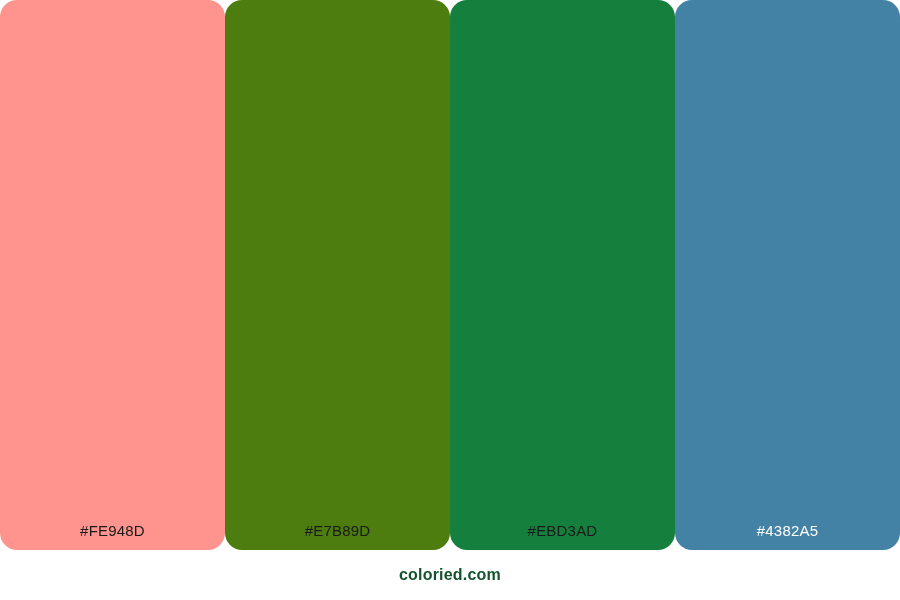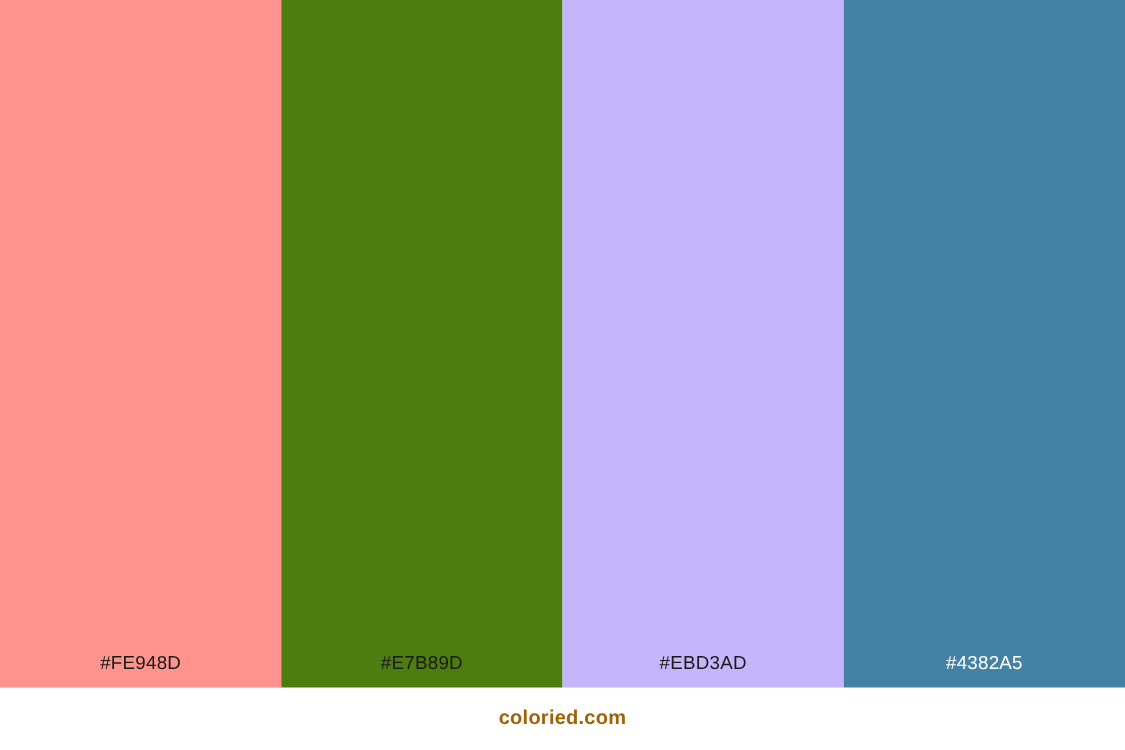--- a/index.html
+++ b/index.html
@@ -32,20 +32,21 @@
   }
 
   .swatch {
     flex: 1 1 20%;
     height: 550px;
     position: relative;
     display: flex;
     align-items: flex-end;
     justify-content: center;
     box-sizing: border-box;
+    border-radius: 17px;
   }
 
   .swatch-label {
     display: block;
     width: 100%;
     text-align: center;
     font-family: "Liberation Sans", sans-serif;
     font-size: 15px;
     font-weight: 400;
     letter-spacing: 0.2px;
@@ -89,28 +90,28 @@
   <div class="swatch-band">
 
     <div class="swatch" style="background-color: rgb(254, 148, 141);">
       <span class="swatch-label dark">#FE948D</span>
     </div>
 
     <div class="swatch" style="background-color: #4d7c0f;">
       <span class="swatch-label dark">#E7B89D</span>
     </div>
 
-    <div class="swatch" style="background-color: #c4b5fd;">
+    <div class="swatch" style="background-color: #15803d;">
       <span class="swatch-label dark">#EBD3AD</span>
     </div>
 
 
     <div class="swatch" style="background-color: rgb(67, 130, 165);">
       <span class="swatch-label light">#4382A5</span>
     </div>
 
   </div>
 
   <div class="footer" style="background-color: rgb(255, 255, 255);">
-    <span class="brand" style="color: #a16207;">coloried.com</span>
+    <span class="brand" style="color: #14532d;">coloried.com</span>
   </div>
 
 </div>
 
 </body></html>

